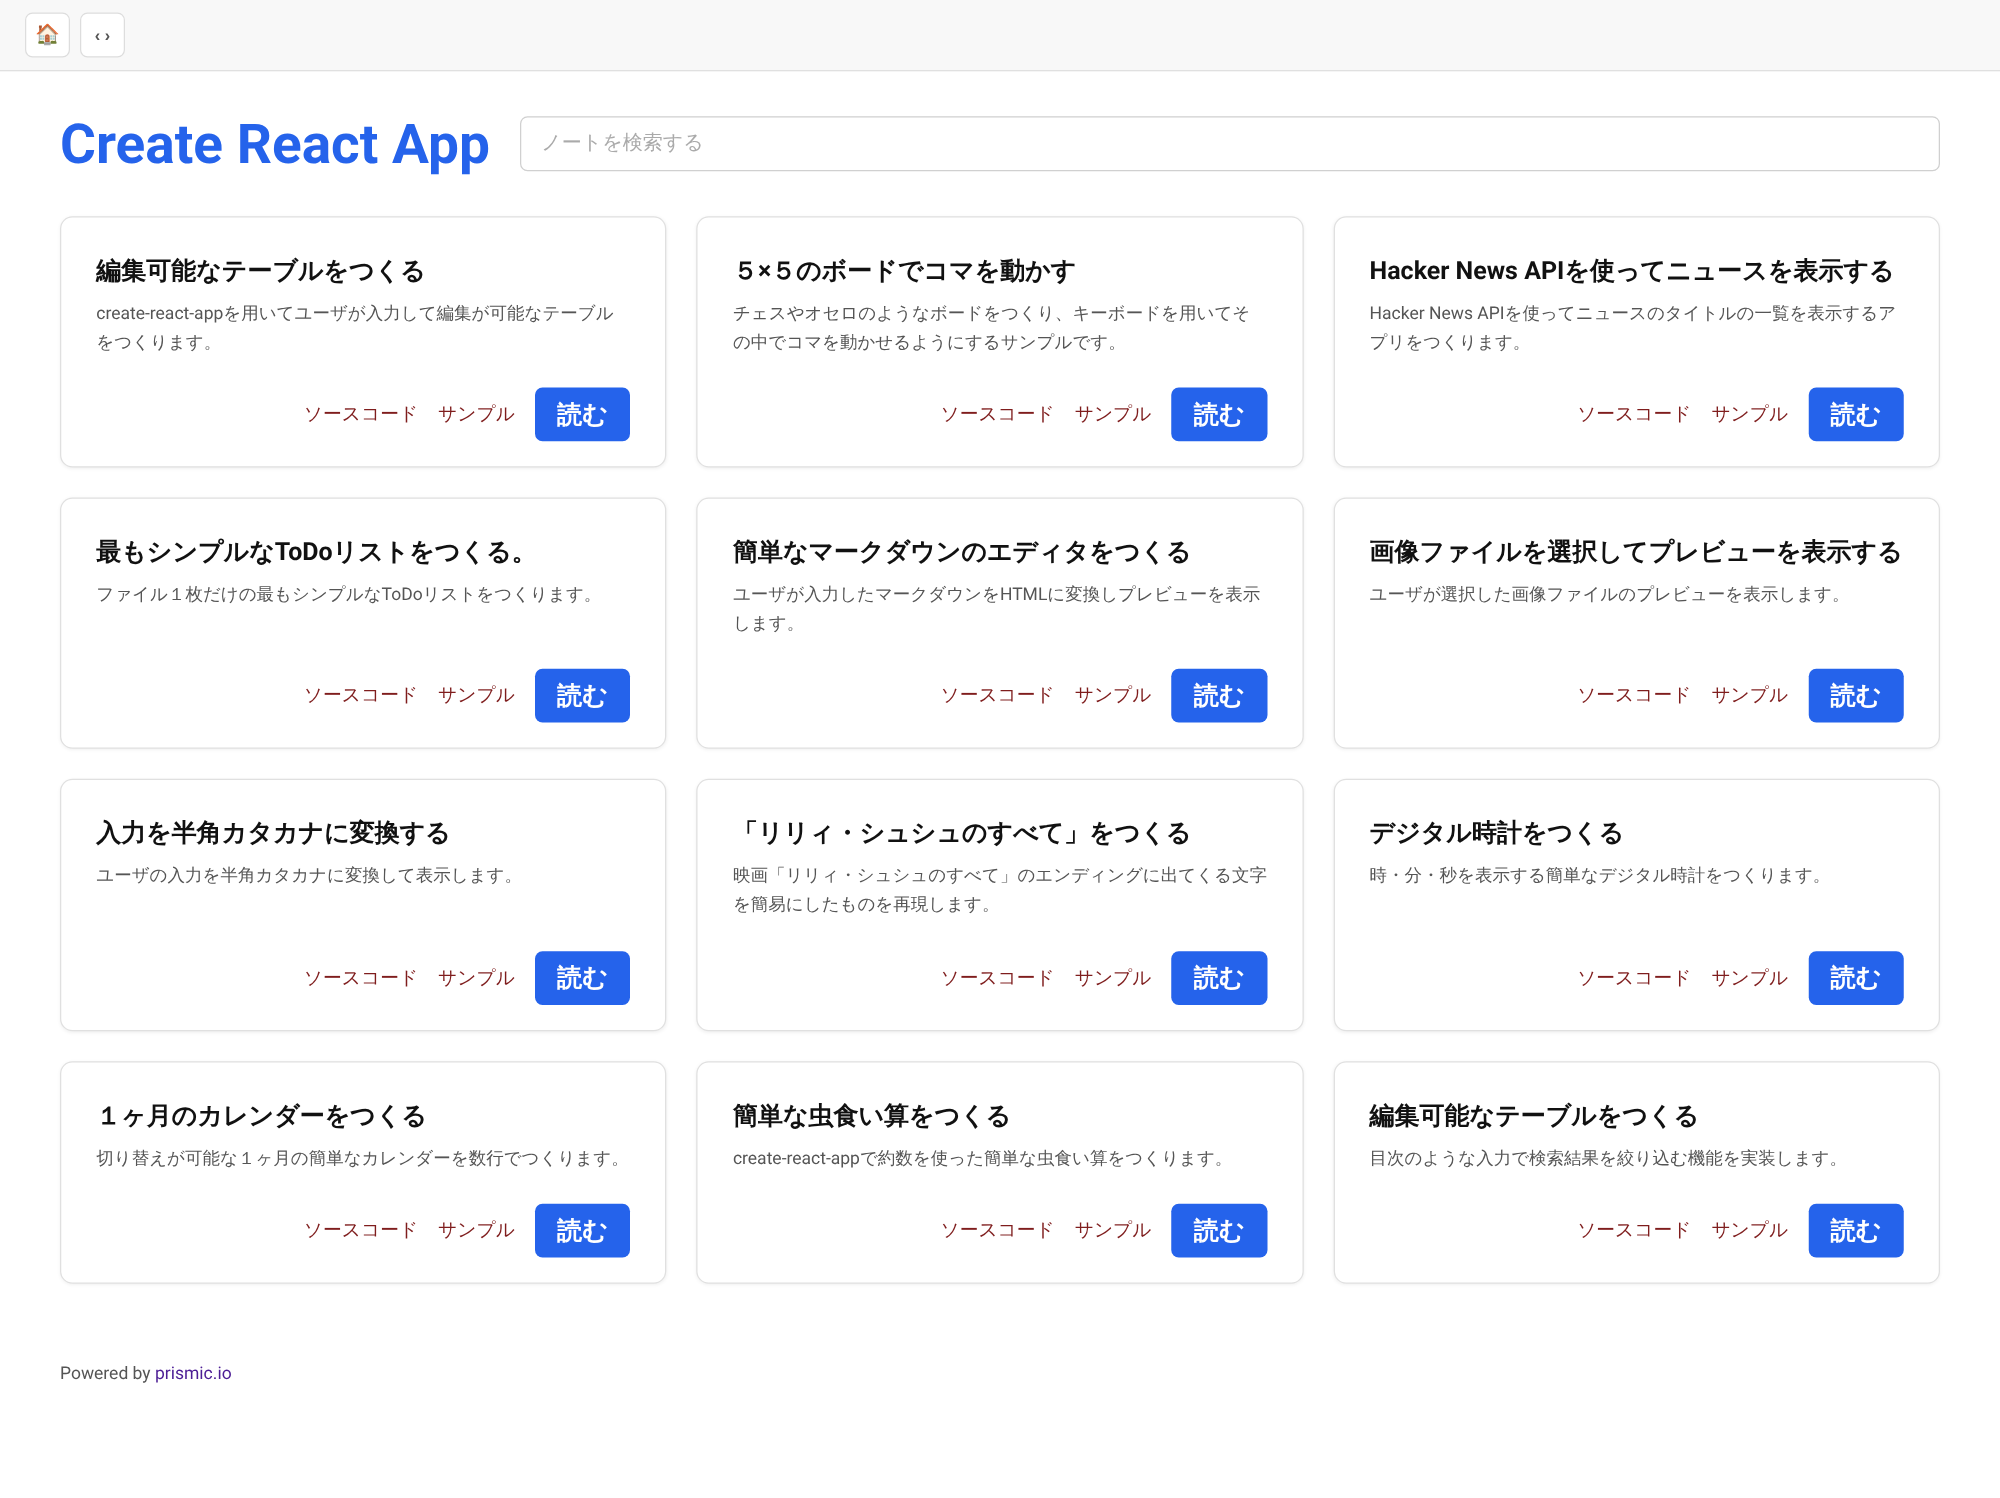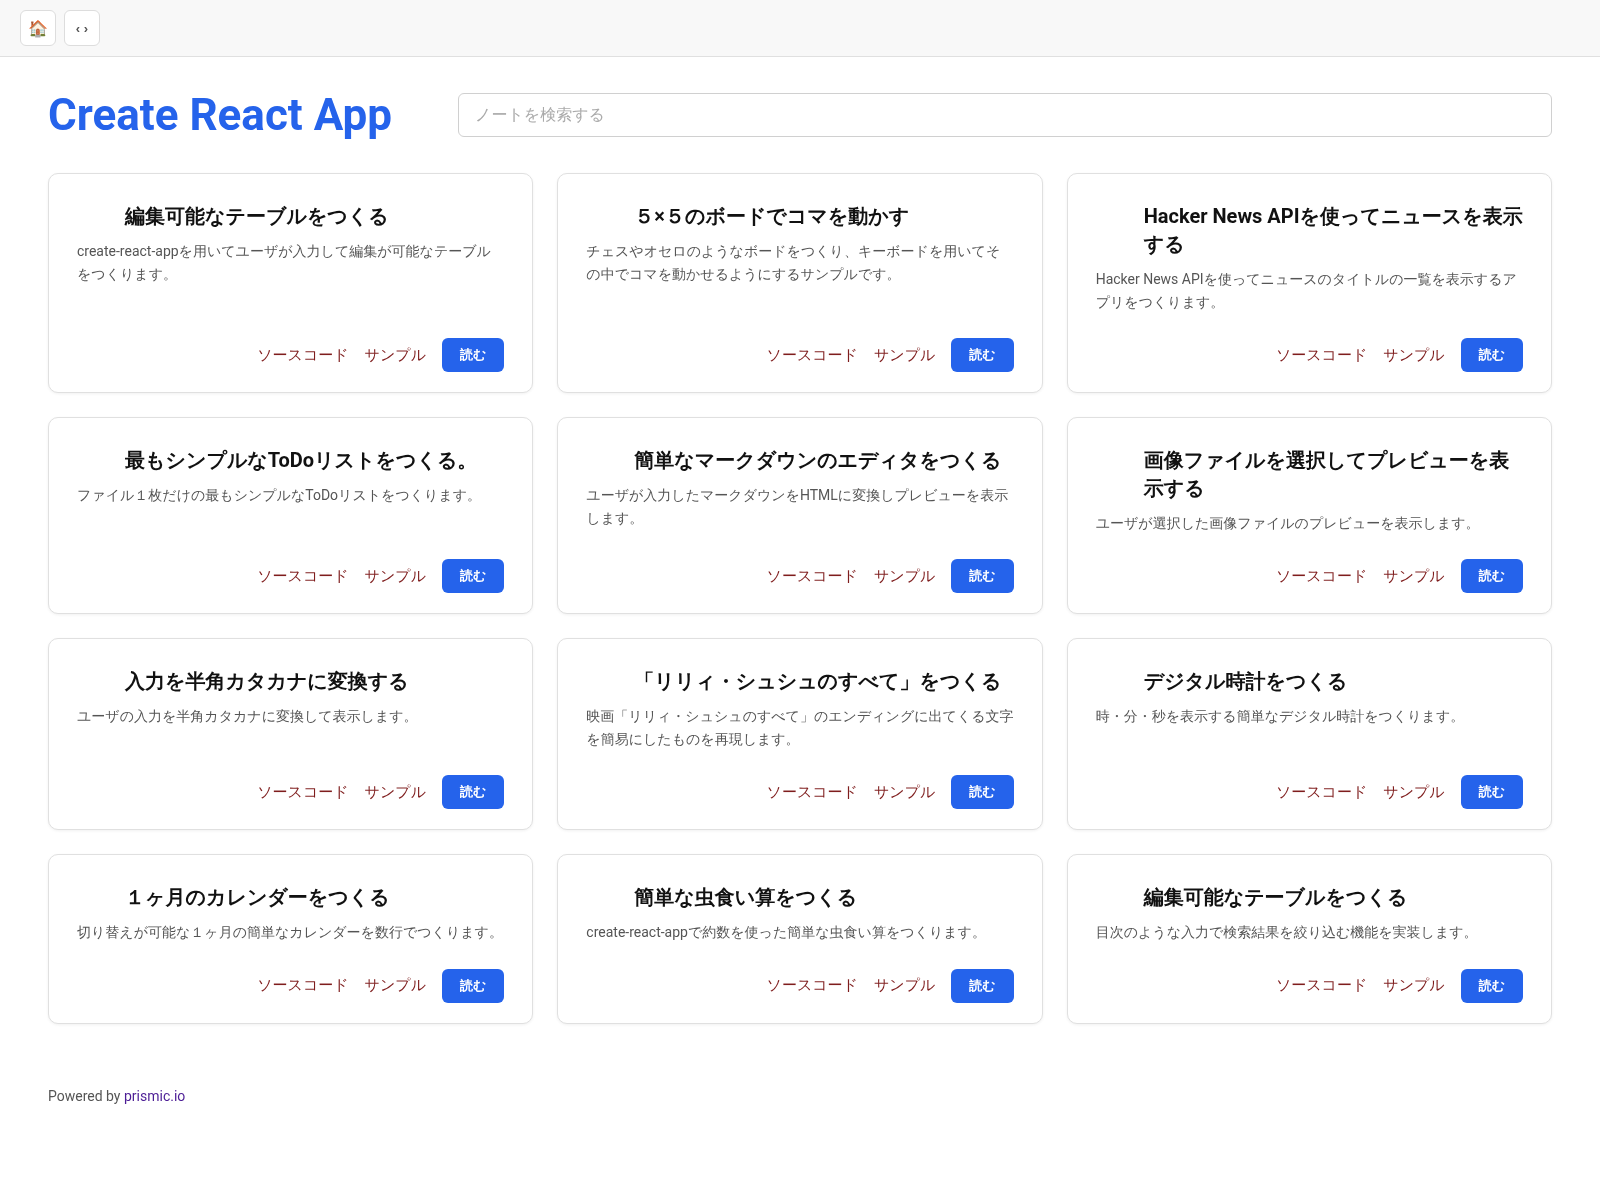--- a/index.html
+++ b/index.html
@@ -54,21 +54,20 @@
     }
     .search-input {
       flex: 1;
       height: 44px;
       border: 1px solid #d0d0d0;
       border-radius: 6px;
       padding: 0 16px;
       font-size: 16px;
       color: #999;
       outline: none;
-      margin-left: 42px;
     }
     .search-input::placeholder { color: #aaa; }
 
     
     .cards-grid {
       display: grid;
       grid-template-columns: repeat(3, 1fr);
       gap: 24px;
     }
 
@@ -81,21 +80,20 @@
       background: #fff;
       box-shadow: 0 1px 3px rgba(0,0,0,0.06);
     }
 
     .card-title {
       font-size: 20px;
       font-weight: 700;
       color: #111;
       margin-bottom: 10px;
       line-height: 1.4;
-      margin-left: 48px;
     }
 
     .card-desc {
       font-size: 14px;
       color: #555;
       line-height: 1.65;
       flex: 1;
       margin-bottom: 24px;
     }
 
@@ -115,21 +113,21 @@
       cursor: pointer;
       padding: 0;
     }
 
     .read-btn {
       background: #2563eb;
       color: #fff;
       border: none;
       border-radius: 6px;
       padding: 8px 18px;
-      font-size: 13px;
+      font-size: 20px;
       font-weight: 600;
       cursor: pointer;
       text-align: right;
     }
 
     
     .footer {
       padding: 24px 48px;
       font-size: 14px;
       color: #555;

